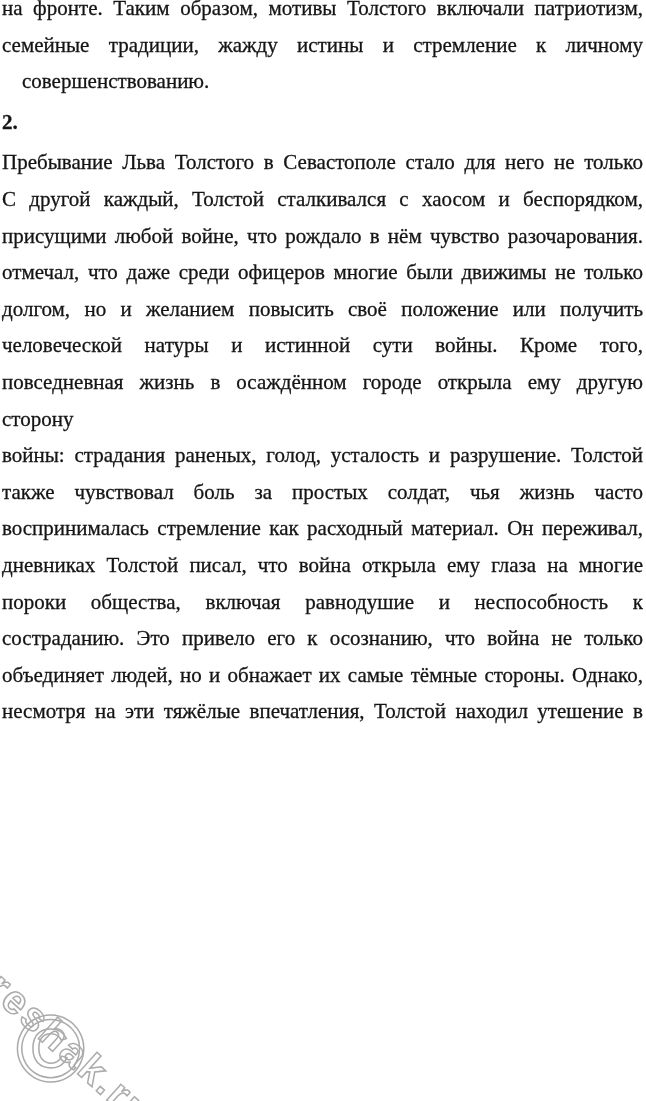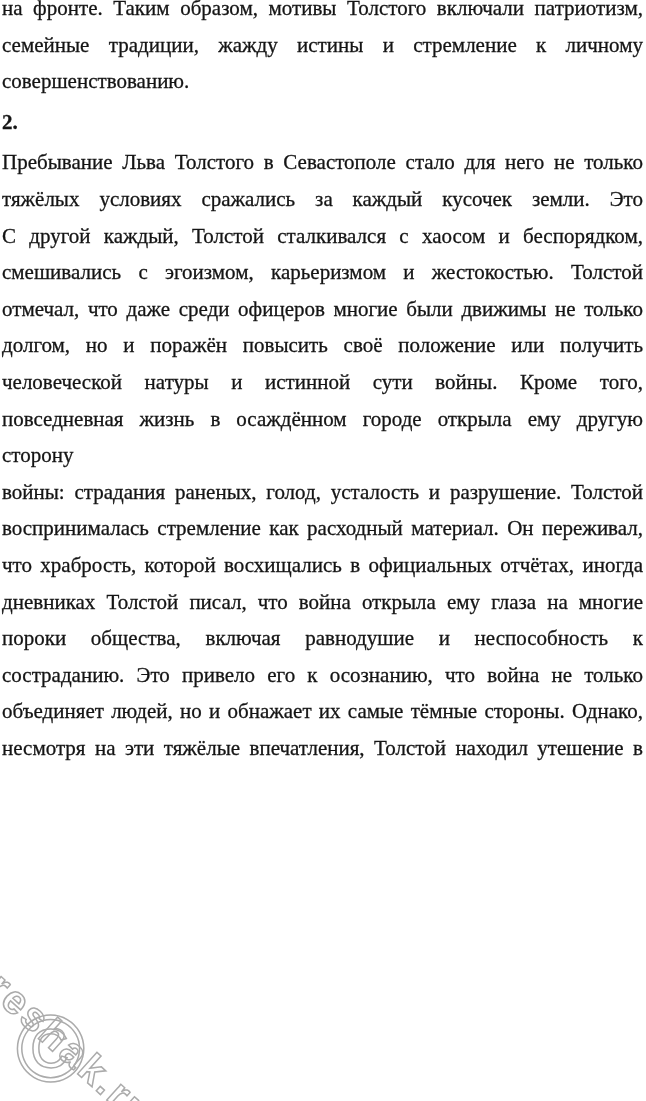--- a/index.html
+++ b/index.html
@@ -32,20 +32,21 @@
     -webkit-text-stroke: 0.3px #151515;
   }
   .line {
     text-align: justify;
     text-align-last: justify;
     white-space: normal;
   }
   .line.left {
     text-align: left;
     text-align-last: left;
+    margin-left: 20px;
   }
   .line.heading {
     font-weight: bold;
     text-align: left;
     text-align-last: left;
     margin: 4px 0;
   }
   
   .watermark {
     position: absolute;
@@ -89,30 +90,29 @@
     <span class="wm-copyright">©</span>
     <span class="wm-text">reshak.ru</span>
   </div>
 
   <div class="text-column" id="lines-container">
       <div class="line justify">на фронте. Таким образом, мотивы Толстого включали патриотизм,</div>
       <div class="line justify">семейные традиции, жажду истины и стремление к личному</div>
       <div class="line left">совершенствованию.</div>
       <div class="line heading">2.</div>
       <div class="line justify">Пребывание Льва Толстого в Севастополе стало для него не только</div>
-      <div class="line justify">тяжёлых условиях сражались за каждый кусочек земли. Это</div>
       <div class="line justify">С другой каждый, Толстой сталкивался с хаосом и беспорядком,</div>
-      <div class="line justify">смешивались с эгоизмом, карьеризмом и жестокостью. Толстой</div>
+      <div class="line justify">присущими любой войне, что рождало в нём чувство разочарования.</div>
       <div class="line justify">отмечал, что даже среди офицеров многие были движимы не только</div>
-      <div class="line justify">долгом, но и поражён повысить своё положение или получить</div>
+      <div class="line justify">долгом, но и желанием повысить своё положение или получить</div>
       <div class="line justify">человеческой натуры и истинной сути войны. Кроме того,</div>
       <div class="line justify">повседневная жизнь в осаждённом городе открыла ему другую сторону</div>
       <div class="line justify">войны: страдания раненых, голод, усталость и разрушение. Толстой</div>
+      <div class="line justify">также чувствовал боль за простых солдат, чья жизнь часто</div>
       <div class="line justify">воспринималась стремление как расходный материал. Он переживал,</div>
-      <div class="line justify">что храбрость, которой восхищались в официальных отчётах, иногда</div>
       <div class="line justify">дневниках Толстой писал, что война открыла ему глаза на многие</div>
       <div class="line justify">пороки общества, включая равнодушие и неспособность к</div>
       <div class="line justify">состраданию. Это привело его к осознанию, что война не только</div>
       <div class="line justify">объединяет людей, но и обнажает их самые тёмные стороны. Однако,</div>
       <div class="line justify">несмотря на эти тяжёлые впечатления, Толстой находил утешение в</div>
     </div>
 
 </div>
 
 </body></html>

